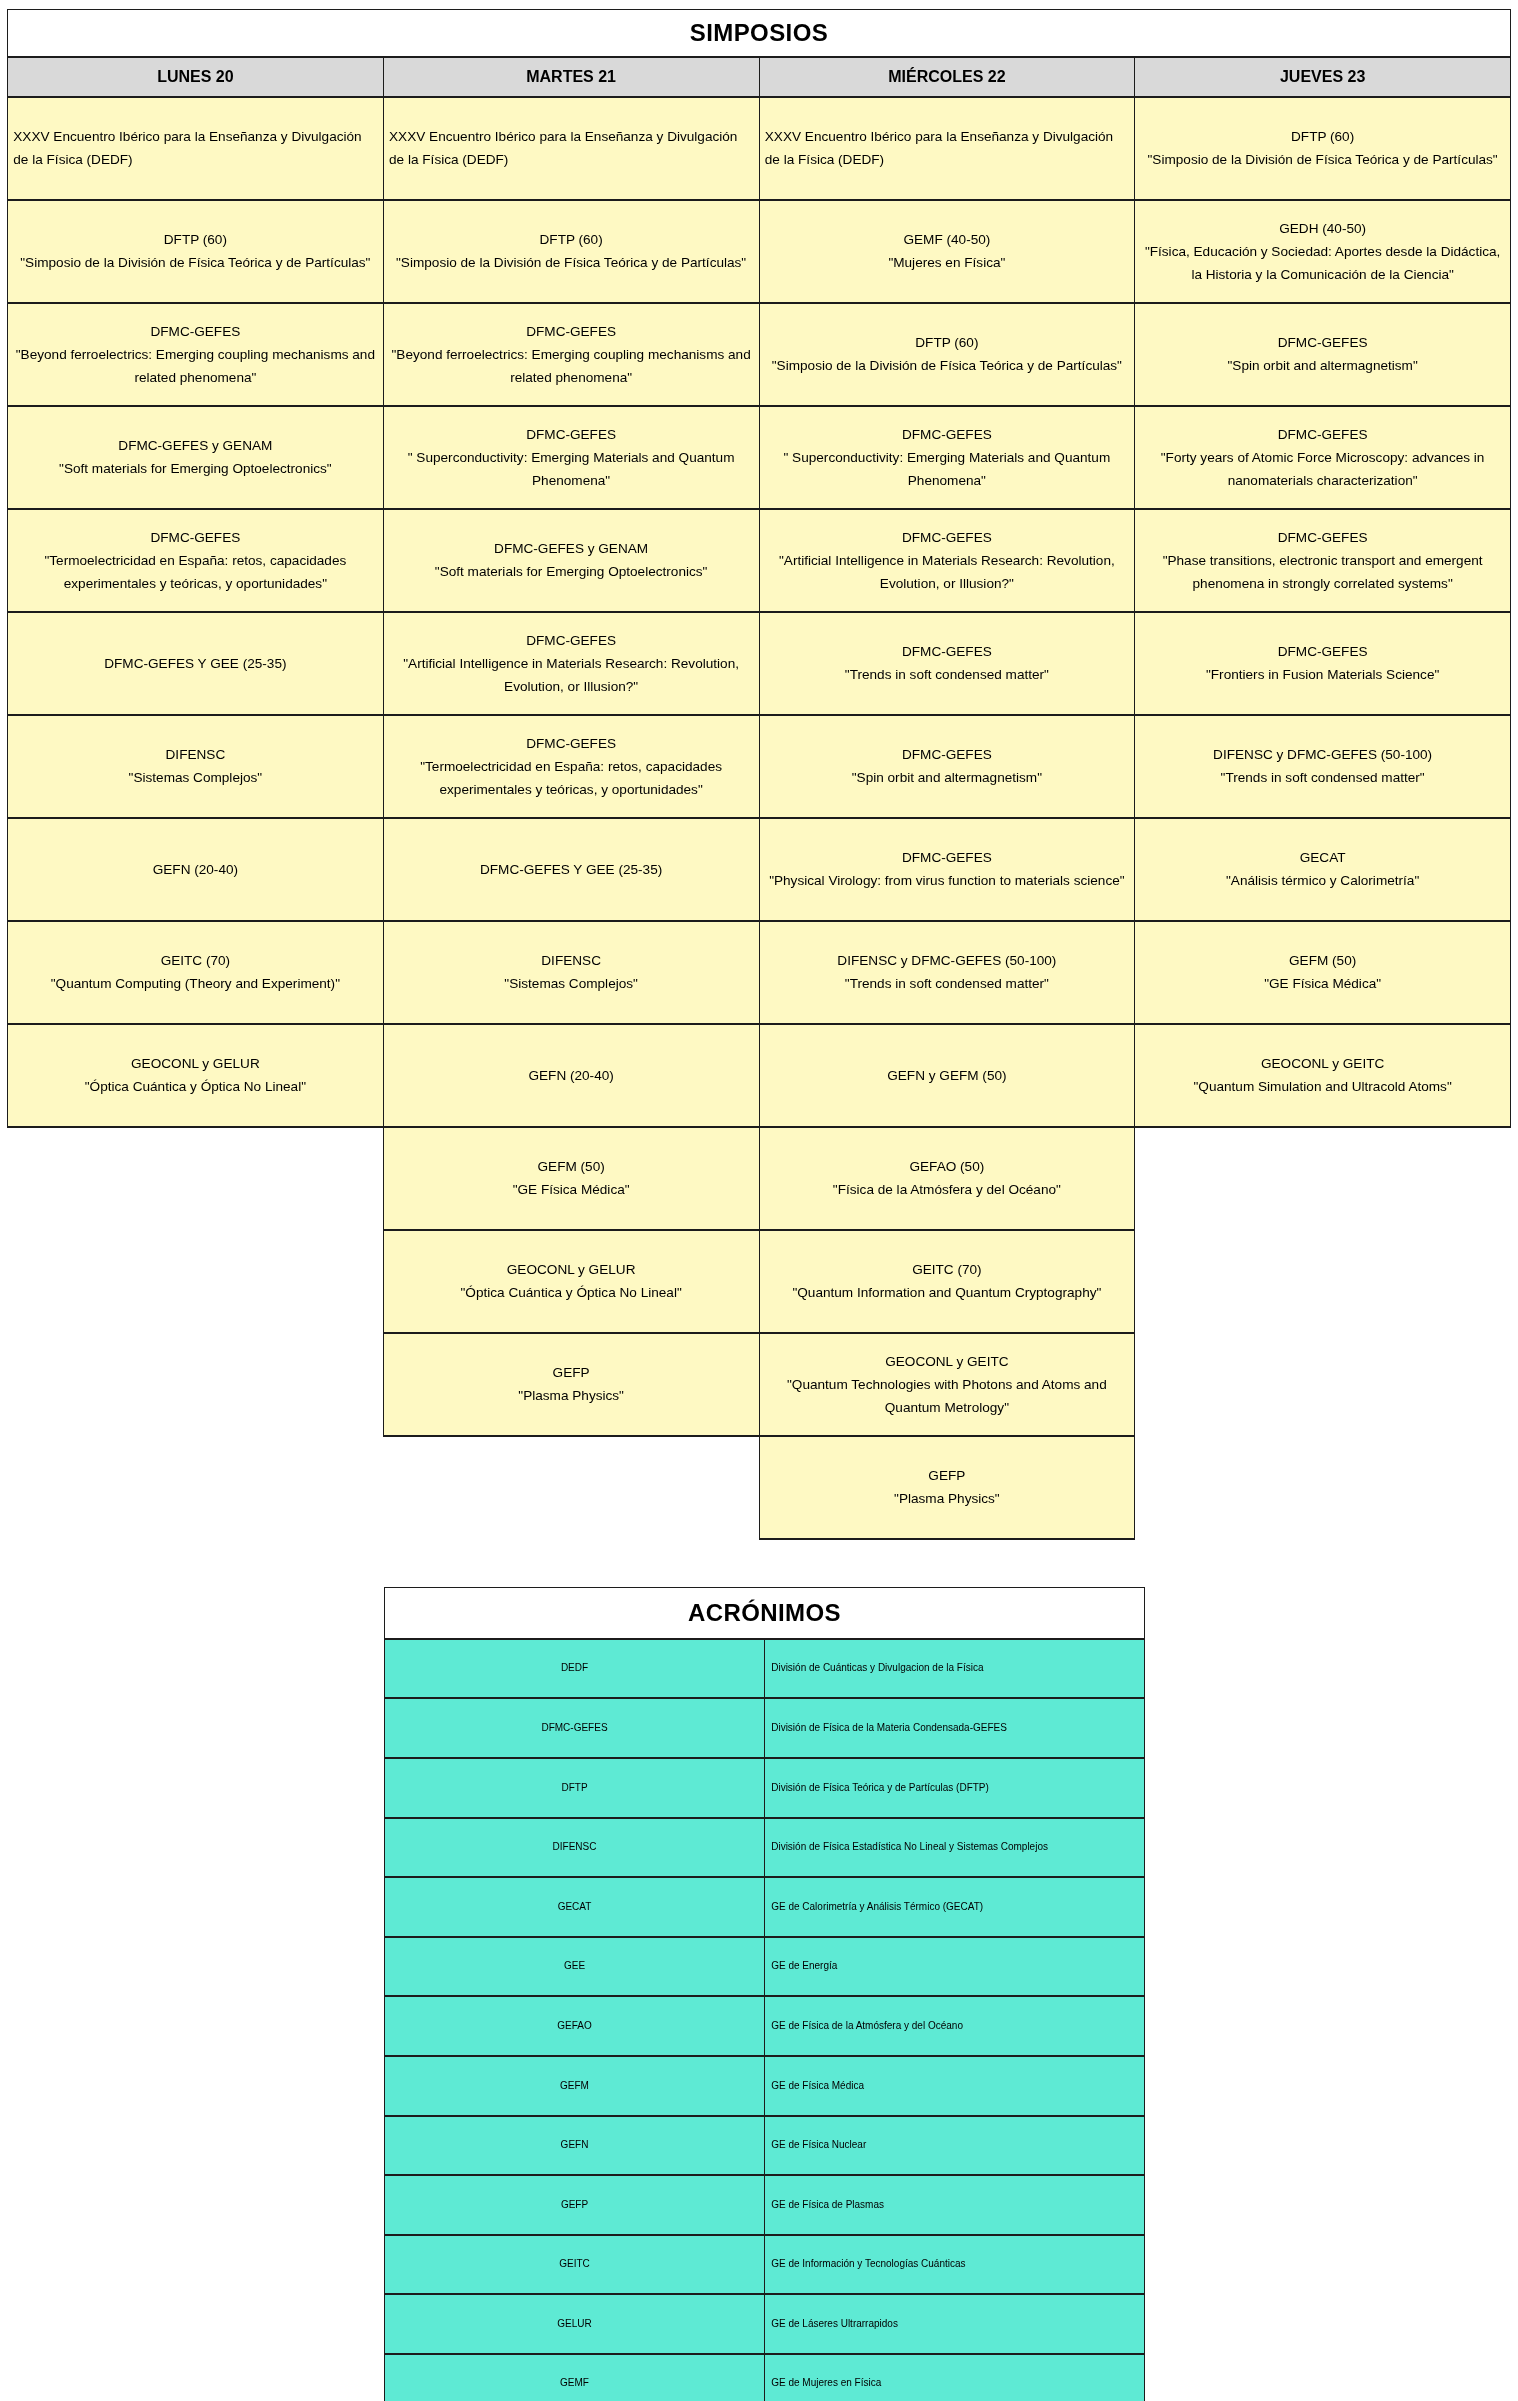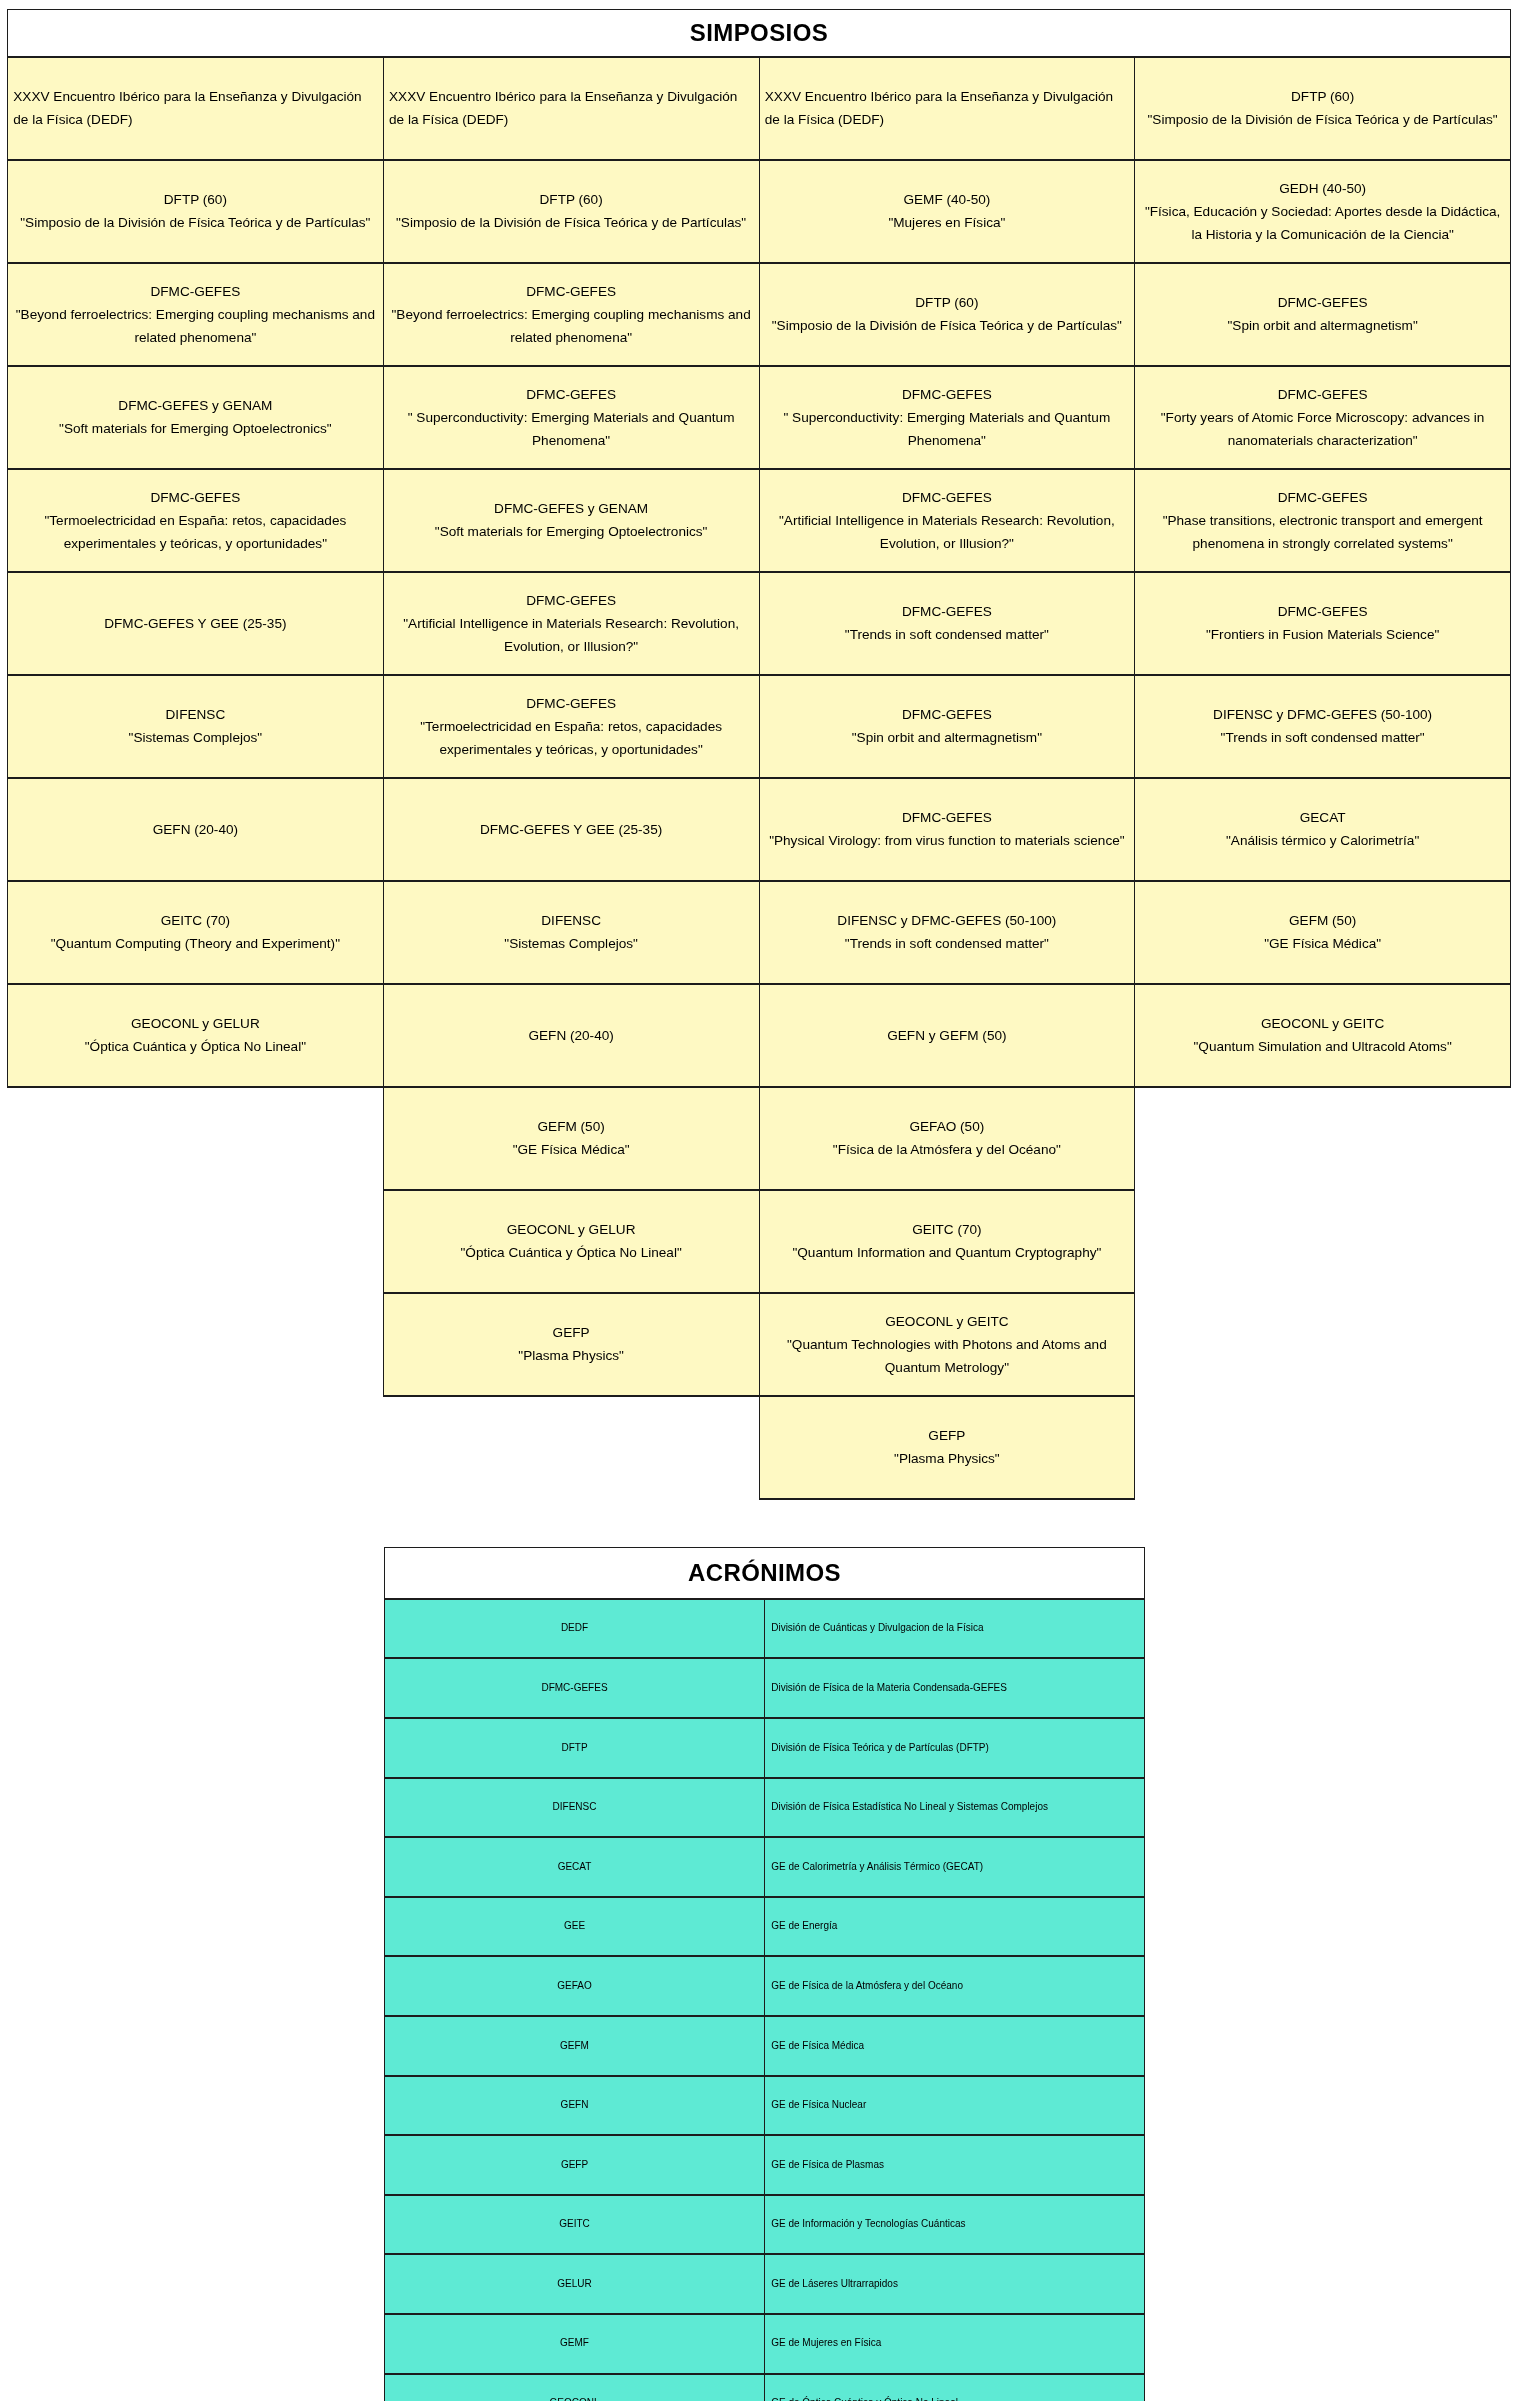--- a/index.html
+++ b/index.html
@@ -95,20 +95,26 @@
 </head>
 <body>
 
 <div class="page">
 
   <table class="main">
     <tbody id="main-body">
       <tr>
         <td class="title-cell" colspan="4">SIMPOSIOS</td>
       </tr>
+      <tr>
+        <td class="day">LUNES 20</td>
+        <td class="day">MARTES 21</td>
+        <td class="day">MIÉRCOLES 22</td>
+        <td class="day">JUEVES 23</td>
+      </tr>
     <tr>
           <td class="cell left">
             <div>XXXV Encuentro Ibérico para la Enseñanza y Divulgación de la Física (DEDF)</div>
           </td>
           <td class="cell left">
             <div>XXXV Encuentro Ibérico para la Enseñanza y Divulgación de la Física (DEDF)</div>
           </td>
           <td class="cell left">
             <div>XXXV Encuentro Ibérico para la Enseñanza y Divulgación de la Física (DEDF)</div>
           </td>

